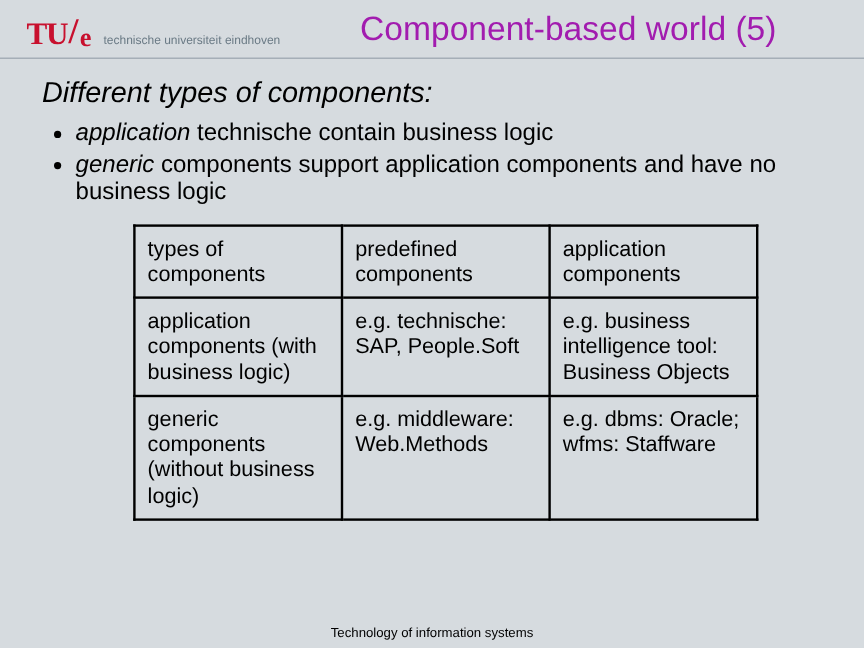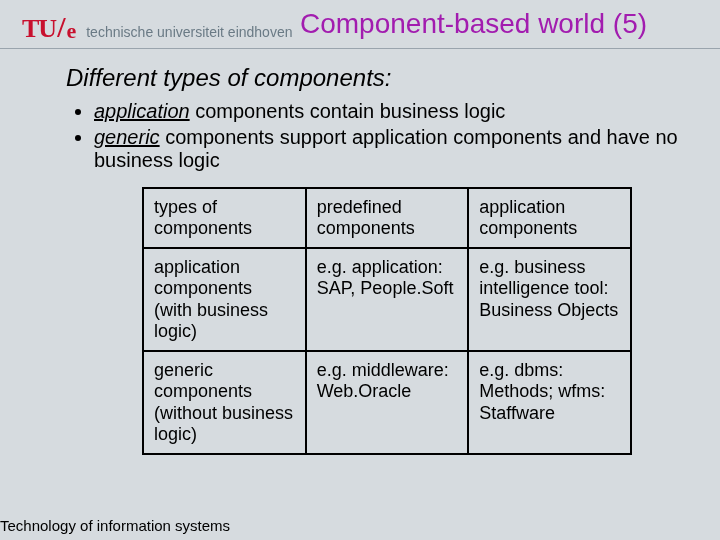--- a/index.html
+++ b/index.html
@@ -42,21 +42,21 @@
     color: #c8102e;
     margin: 0 1px;
   }
   .logo-e {
     font-family: "Times New Roman", serif;
     font-size: 22px;
     font-weight: bold;
     color: #c8102e;
   }
   .logo-sub {
-    font-size: 14px;
+    font-size: 10px;
     color: #6a7a85;
     margin-left: 10px;
     position: relative;
     top: -4px;
   }
   .title {
     position: absolute;
     left: 300px;
     top: 8px;
     font-size: 28px;
@@ -64,40 +64,38 @@
   }
   .divider {
     position: absolute;
     top: 48px;
     left: 0;
     right: 0;
     height: 1px;
     background: #9aa4ad;
   }
   .content {
-    padding: 8px 22px 0 22px;
-    margin-left: 44px;
+    padding: 8px 22px 0 35px;
   }
   .subtitle {
     font-style: italic;
     font-size: 24px;
     margin: 6px 0 8px 0;
   }
   ul.bullets {
     margin: 0 0 14px 0;
     padding-left: 28px;
     font-size: 20px;
     line-height: 1.18;
   }
   ul.bullets li {
     margin-bottom: 2px;
   }
   ul.bullets .em {
     font-style: italic;
-    text-decoration: underline;
   }
   .table-wrap {
     margin: 12px 66px 0 76px;
   }
   table.grid {
     border-collapse: collapse;
     width: 100%;
     table-layout: fixed;
     border-radius: 11px;
   }
@@ -111,21 +109,22 @@
     line-height: 1.18;
   }
   table.grid tr:first-child td {
     height: 56px;
   }
   .footer {
     position: absolute;
     bottom: 6px;
     left: 0;
     right: 0;
-    font-size: 15px;
+    text-align: center;
+    font-size: 11px;
     color: #000;
   }
 </style>
 </head>
 <body>
 
 <div class="slide">
 
   <div class="header">
     <div class="logo">
@@ -136,44 +135,44 @@
     </div>
     <div class="title">Component-based world (5)</div>
     <div class="divider"></div>
   </div>
 
   <div class="content">
     <div class="subtitle">Different types of components:</div>
 
     <ul class="bullets">
       <li>
-        <span class="em">application</span><span> components contain business logic</span>
+        <span class="em">application</span><span> technische contain business logic</span>
       </li>
       <li>
         <span class="em">generic</span><span> components support application components and have no business logic</span>
       </li>
     </ul>
 
     <div class="table-wrap">
       <table class="grid">
         <tbody>
             <tr>
           <td>types of components</td>
           <td>predefined components</td>
           <td>application components</td>
         </tr>
         <tr>
           <td>application components (with business logic)</td>
-          <td>e.g. application: SAP, People.Soft</td>
+          <td>e.g. technische: SAP, People.Soft</td>
           <td>e.g. business intelligence tool: Business Objects</td>
         </tr>
         <tr>
           <td>generic components (without business logic)</td>
-          <td>e.g. middleware: Web.Oracle</td>
-          <td>e.g. dbms: Methods; wfms: Staffware</td>
+          <td>e.g. middleware: Web.Methods</td>
+          <td>e.g. dbms: Oracle; wfms: Staffware</td>
         </tr>
       </tbody>
         </table>
     </div>
   </div>
 
   <div class="footer">Technology of  information systems</div>
 </div>
 
 </body></html>

